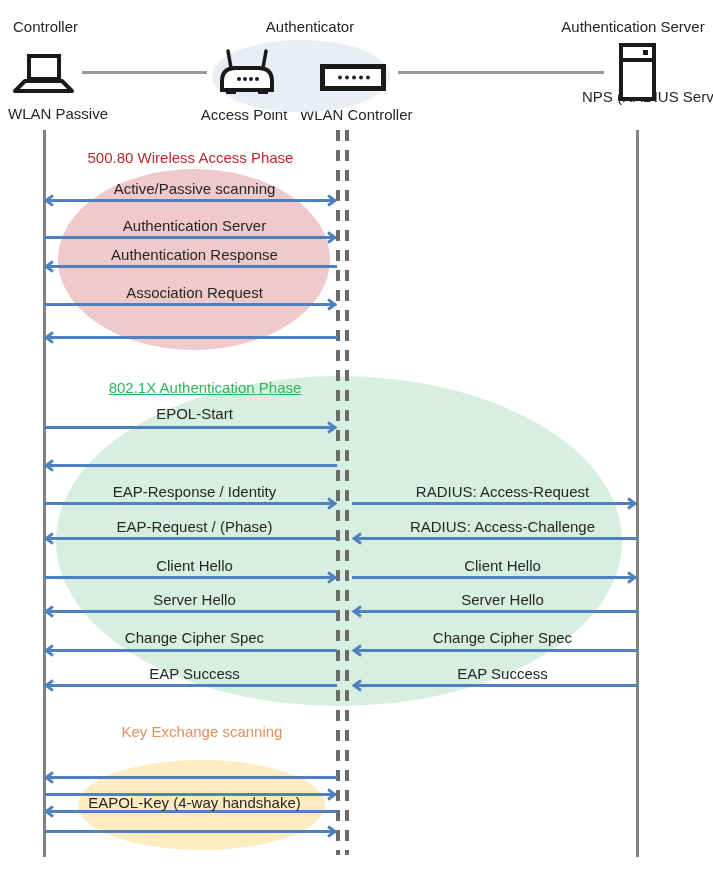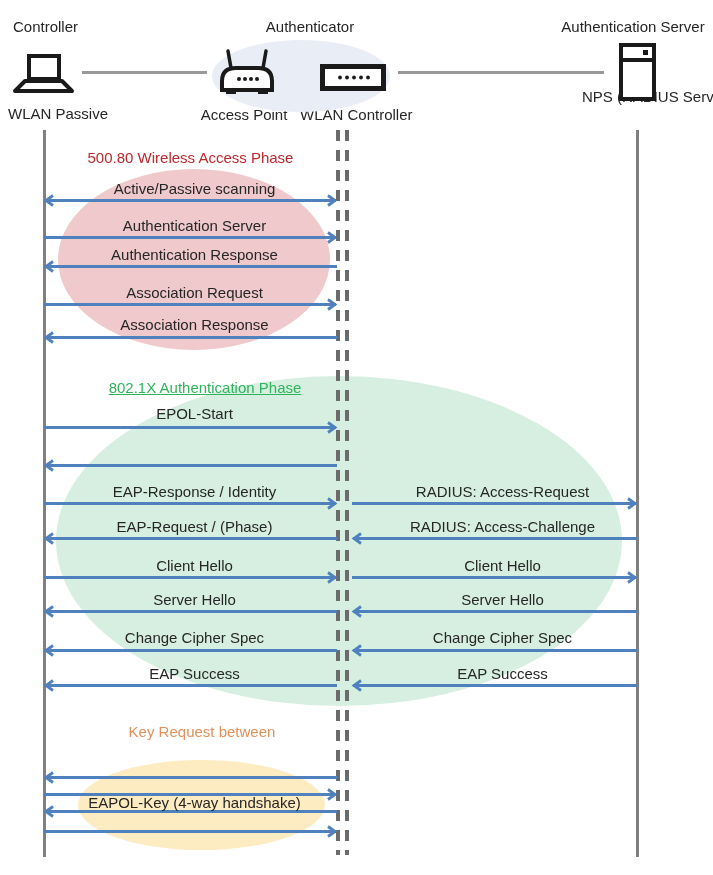--- a/index.html
+++ b/index.html
@@ -132,21 +132,21 @@
   <div class="label c dev-nps">NPS (RADIUS Server)</div>
 
   <div class="lifeline ll-left"></div>
   <div class="dashline dl-1"></div>
   <div class="dashline dl-2"></div>
   <div class="lifeline ll-right"></div>
 
   <div class="ptitle t1" style="color: rgb(190, 40, 45);">500.80 Wireless Access Phase</div>
   <div class="ptitle t2" style="color: rgb(47, 180, 91);">802.1X Authentication Phase</div>
   <div class="ptitle t3" style="color: rgb(224, 145, 92);">
-    <div>Key Request between</div>
+    <div>Key Exchange scanning</div>
   </div>
 
   <div class="mlabel lspan lb-scan">Active/Passive scanning</div>
   <div class="arrow span-l ar-scan">
     <svg class="chev l" width="14" height="14" viewBox="0 0 14 14">
         <polyline points="10,2.5 3,7.5 10,12.5"></polyline>
       </svg>
     <div class="shaft"></div>
     <svg class="chev r" width="14" height="14" viewBox="0 0 14 14">
         <polyline points="4,2.5 11,7.5 4,12.5"></polyline>
@@ -170,21 +170,20 @@
   </div>
 
   <div class="mlabel lspan lb-assocreq">Association Request</div>
   <div class="arrow span-l no-l ar-assocreq">
     <div class="shaft"></div>
     <svg class="chev r" width="14" height="14" viewBox="0 0 14 14">
         <polyline points="4,2.5 11,7.5 4,12.5"></polyline>
       </svg>
   </div>
 
-  <div class="mlabel lspan lb-assocresp">Association Response</div>
   <div class="arrow span-l no-r ar-assocresp">
     <svg class="chev l" width="14" height="14" viewBox="0 0 14 14">
         <polyline points="10,2.5 3,7.5 10,12.5"></polyline>
       </svg>
     <div class="shaft"></div>
   </div>
 
   <div class="mlabel lspan lb-epol">EPOL-Start</div>
   <div class="arrow span-l no-l ar-epol">
     <div class="shaft"></div>

